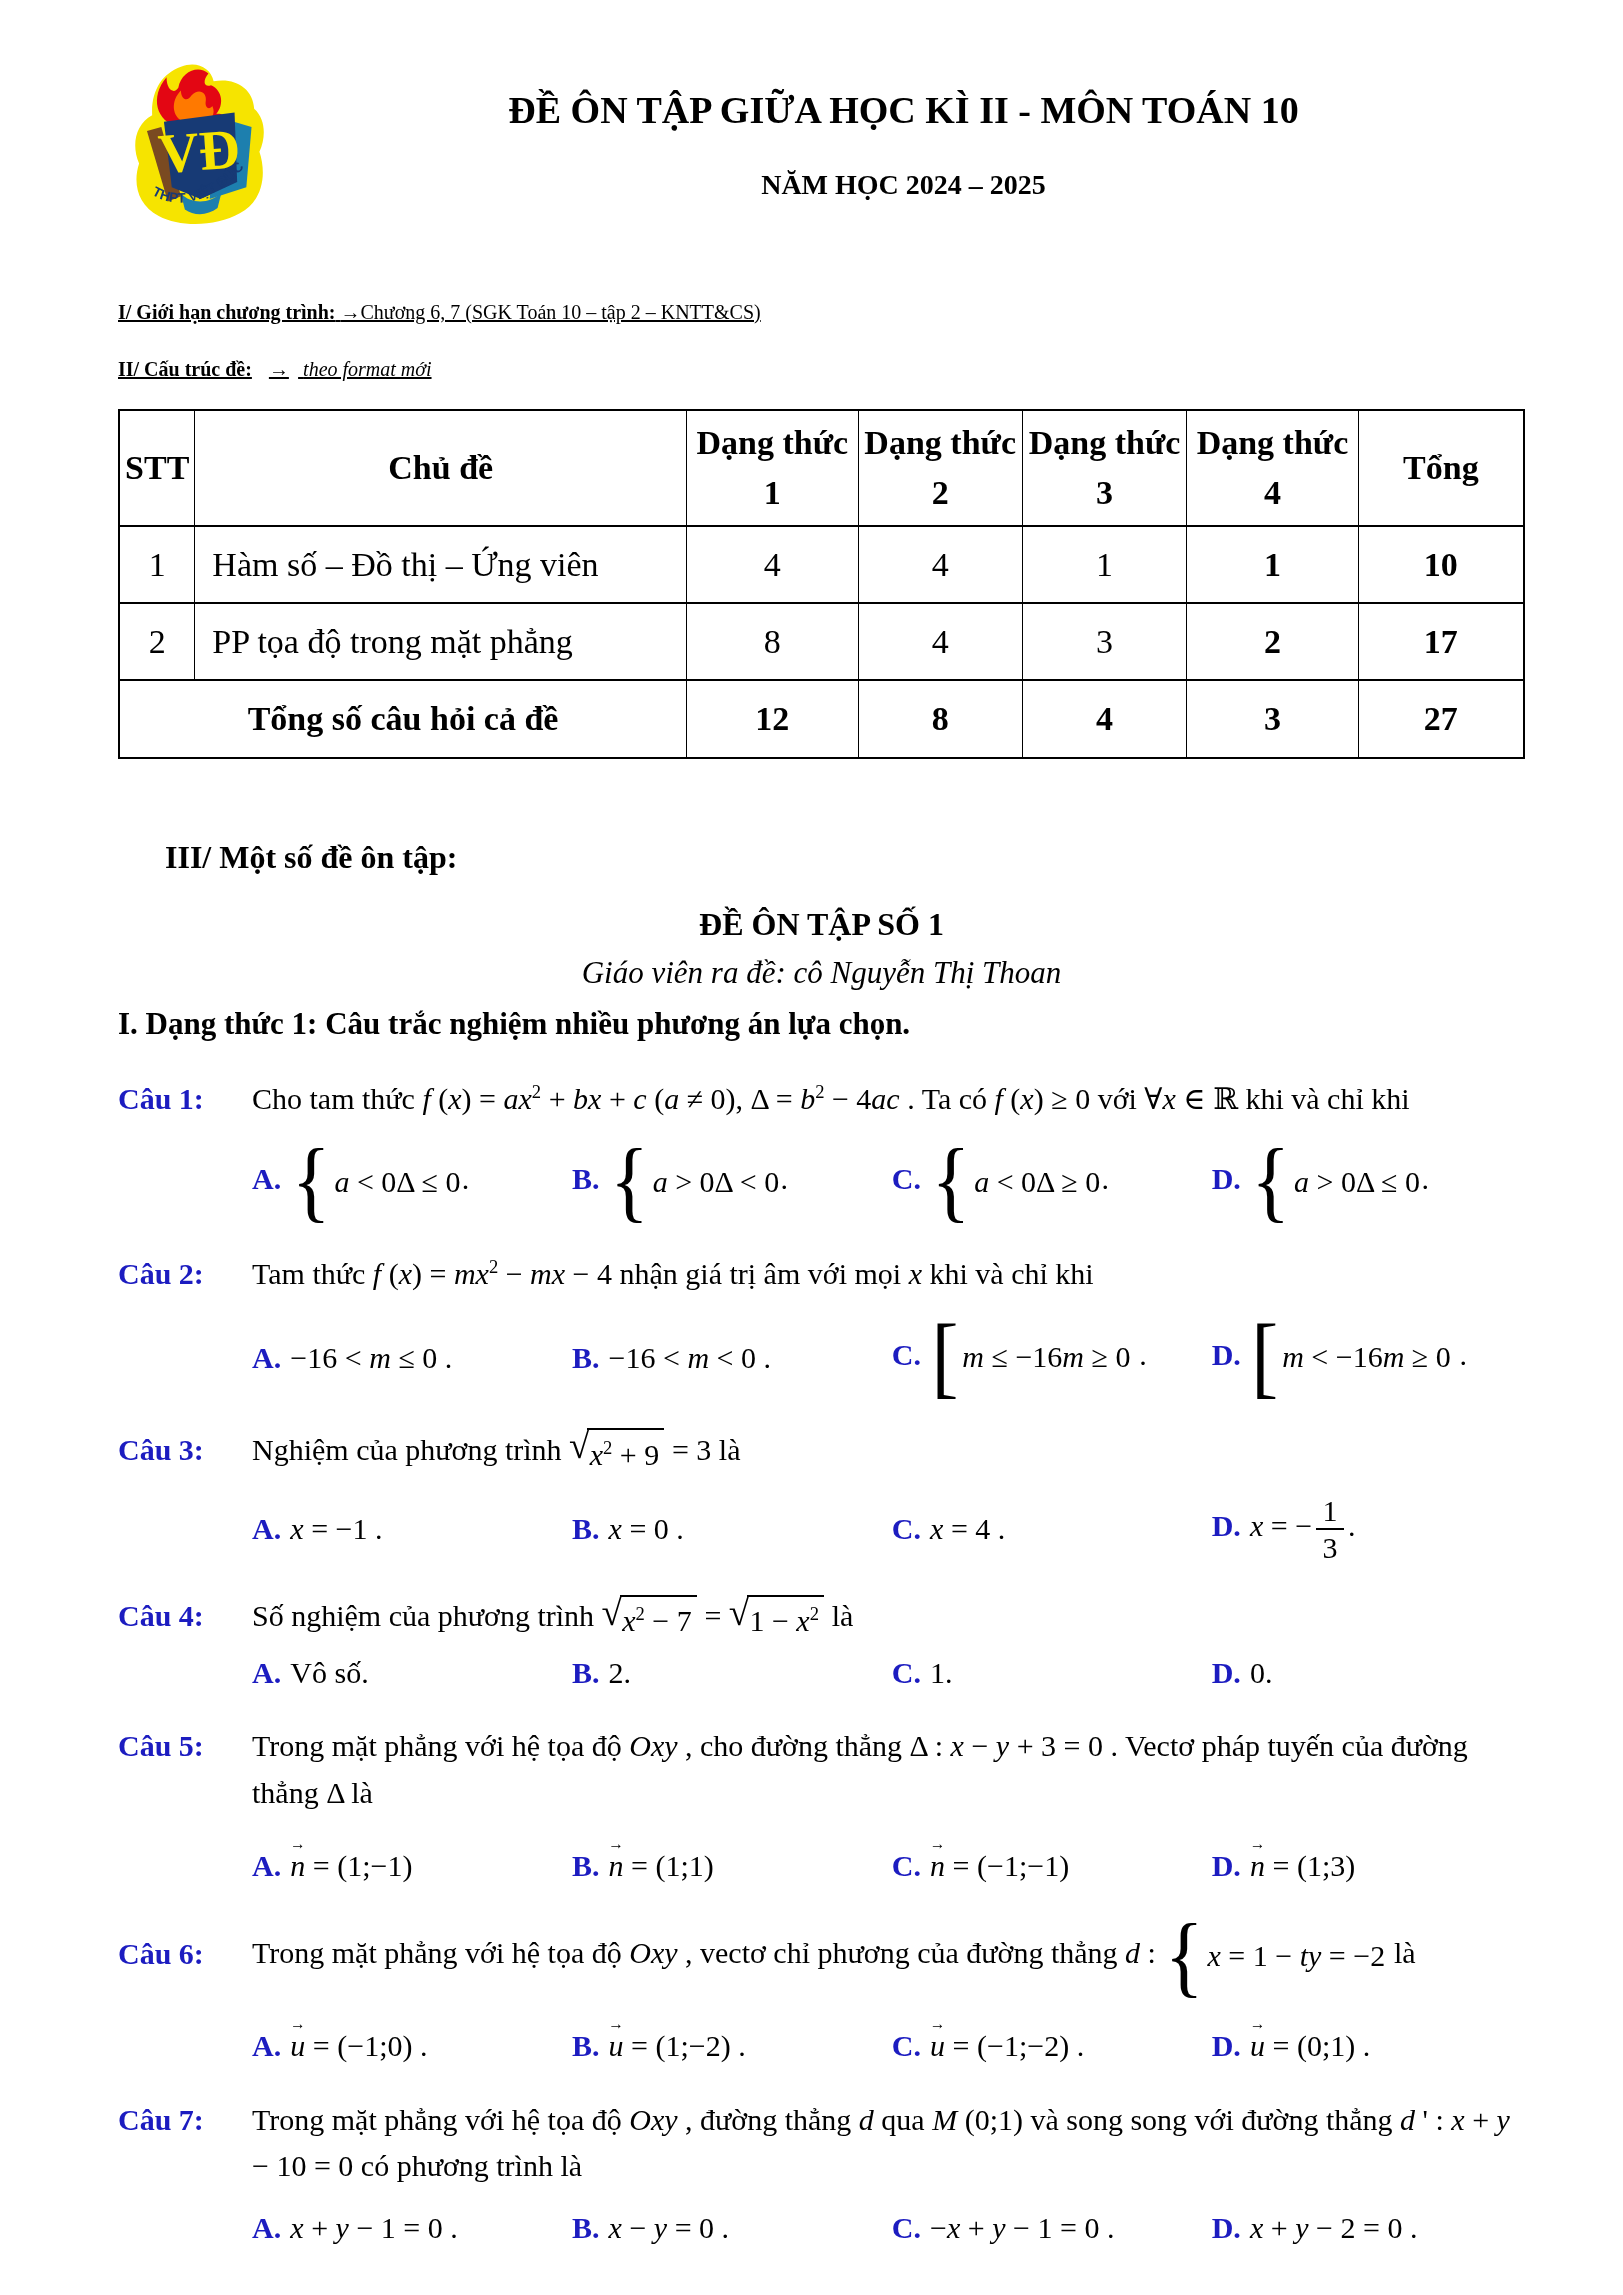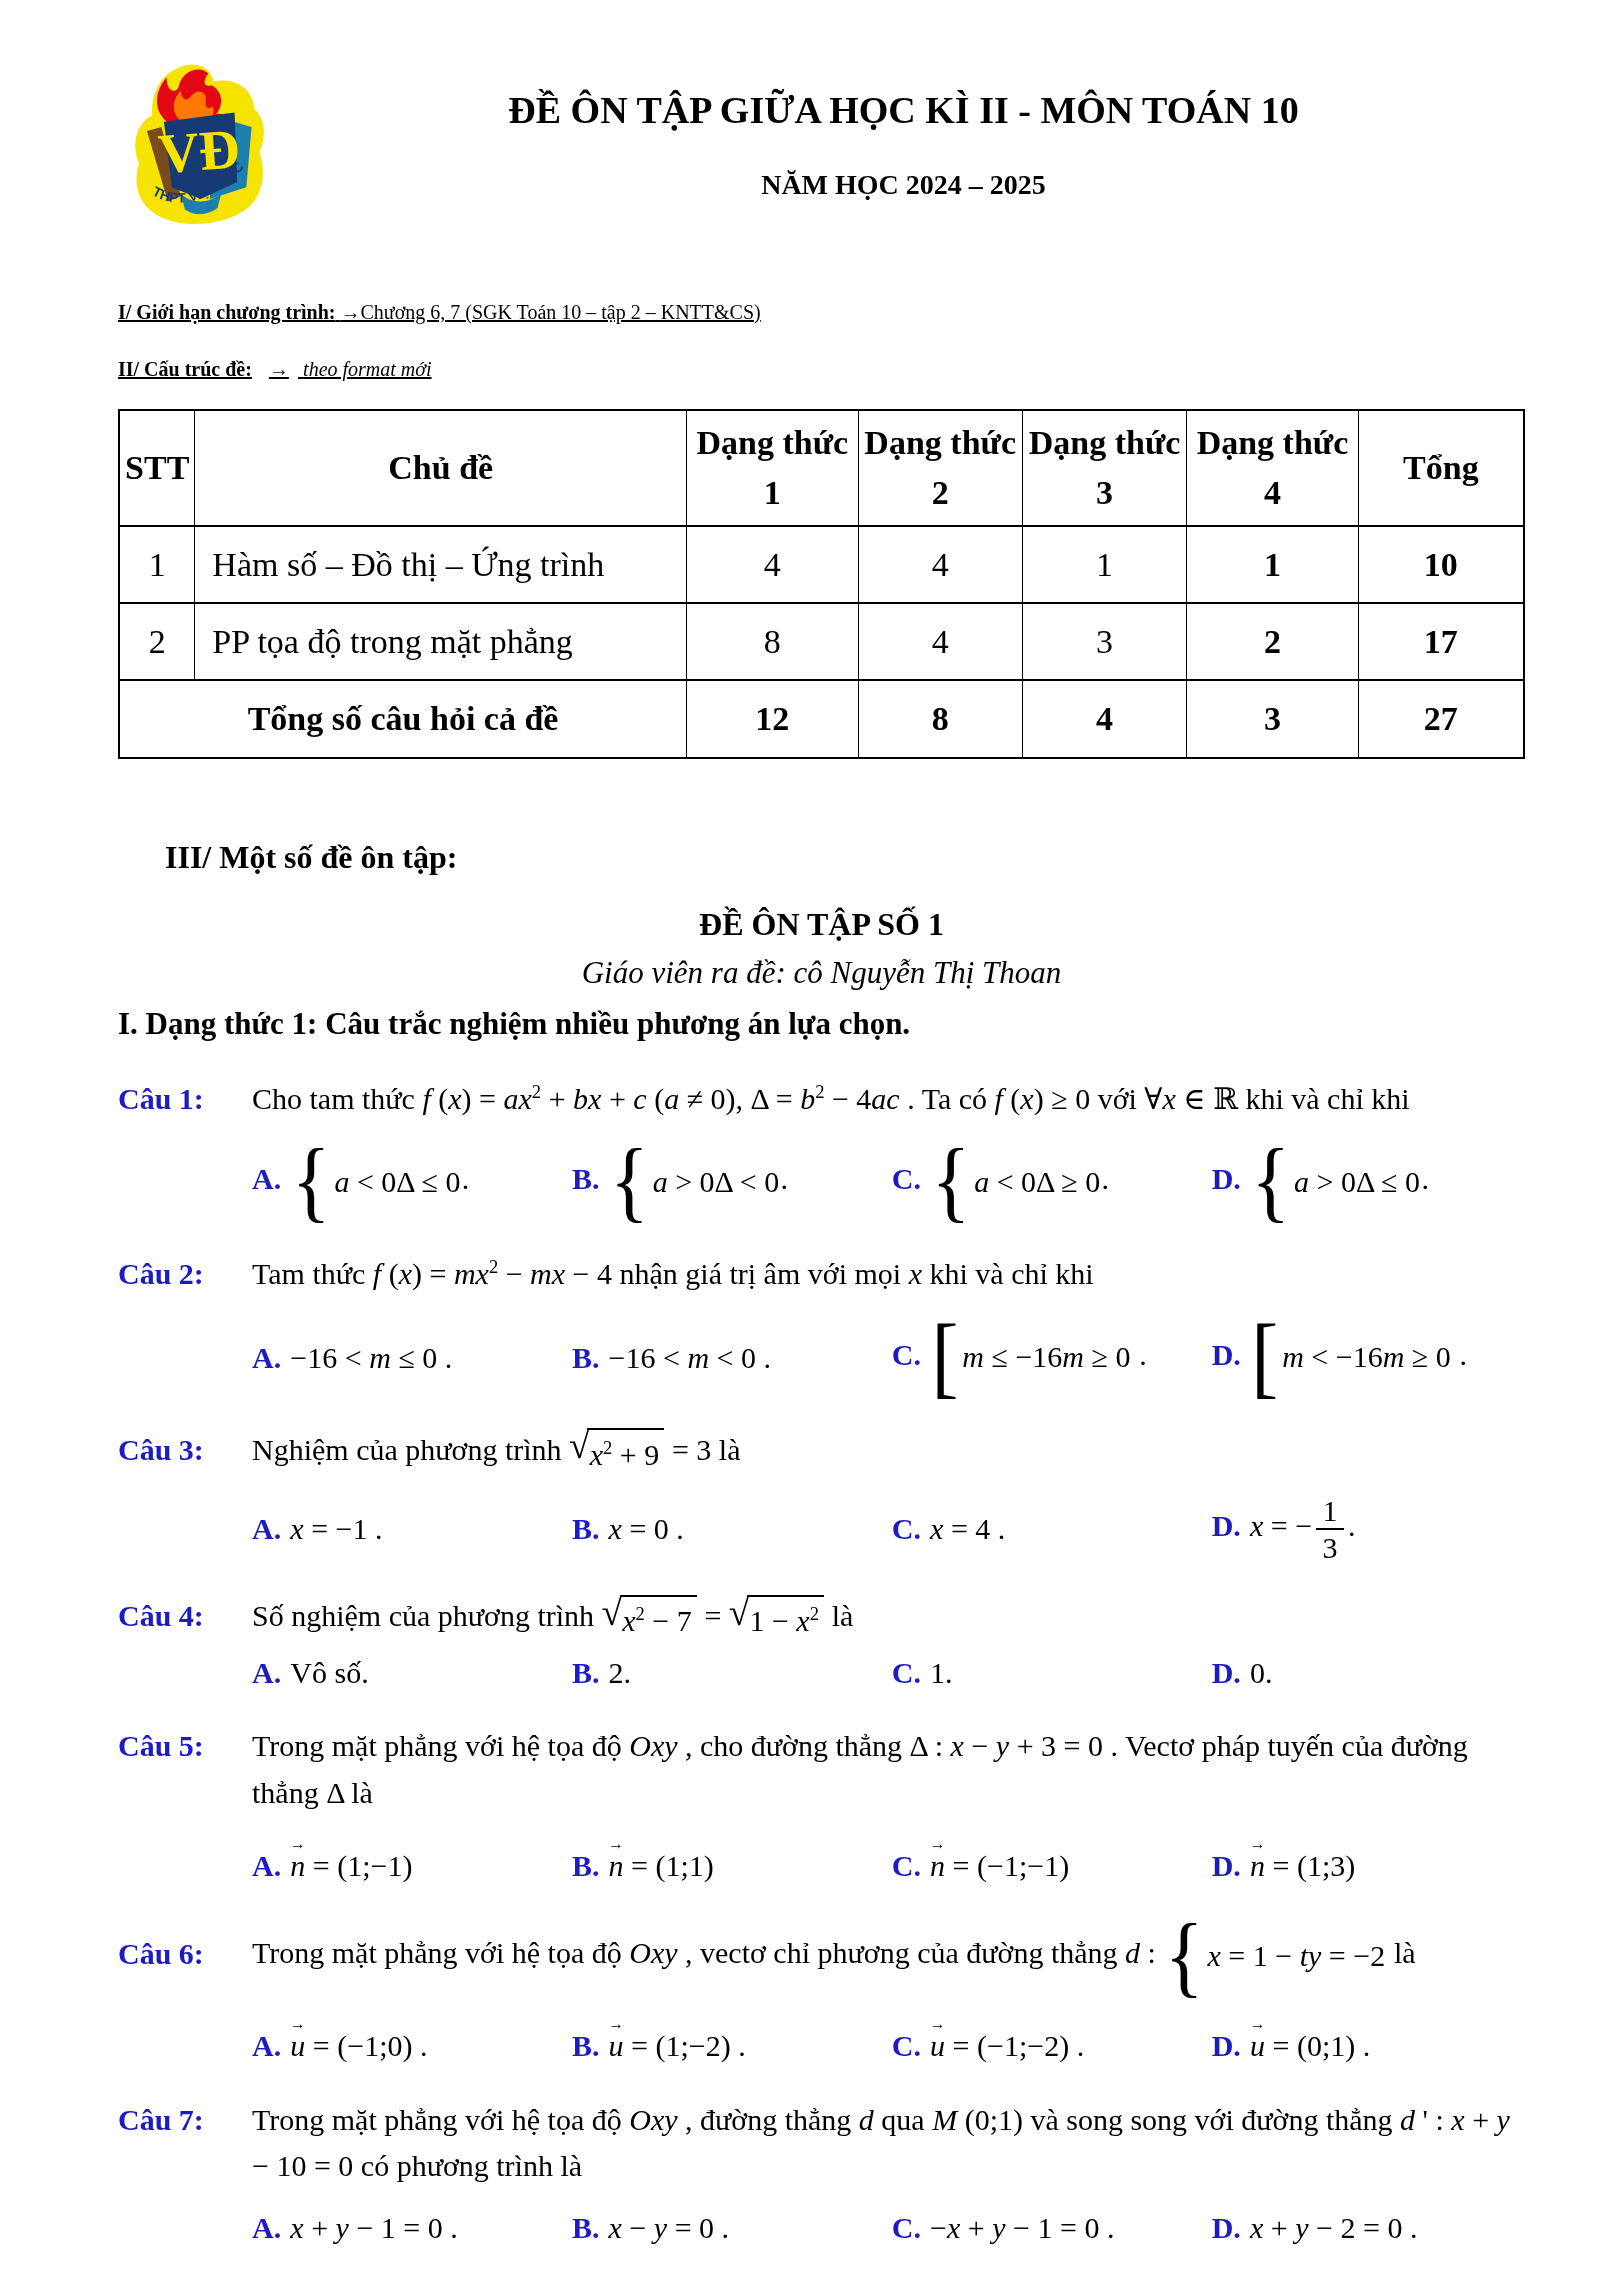--- a/index.html
+++ b/index.html
@@ -133,21 +133,21 @@
       <th>Dạng thức 1</th>
       <th>Dạng thức 2</th>
       <th>Dạng thức 3</th>
       <th>Dạng thức 4</th>
       <th>Tổng</th>
     </tr>
   </thead>
   <tbody>
     <tr>
       <td>1</td>
-      <td class="topic">Hàm số – Đồ thị – Ứng trình</td>
+      <td class="topic">Hàm số – Đồ thị – Ứng viên</td>
       <td>4</td>
       <td>4</td>
       <td>1</td>
       <td class="bold">1</td>
       <td class="bold">10</td>
     </tr>
     <tr>
       <td>2</td>
       <td class="topic">PP tọa độ trong mặt phẳng</td>
       <td>8</td>

